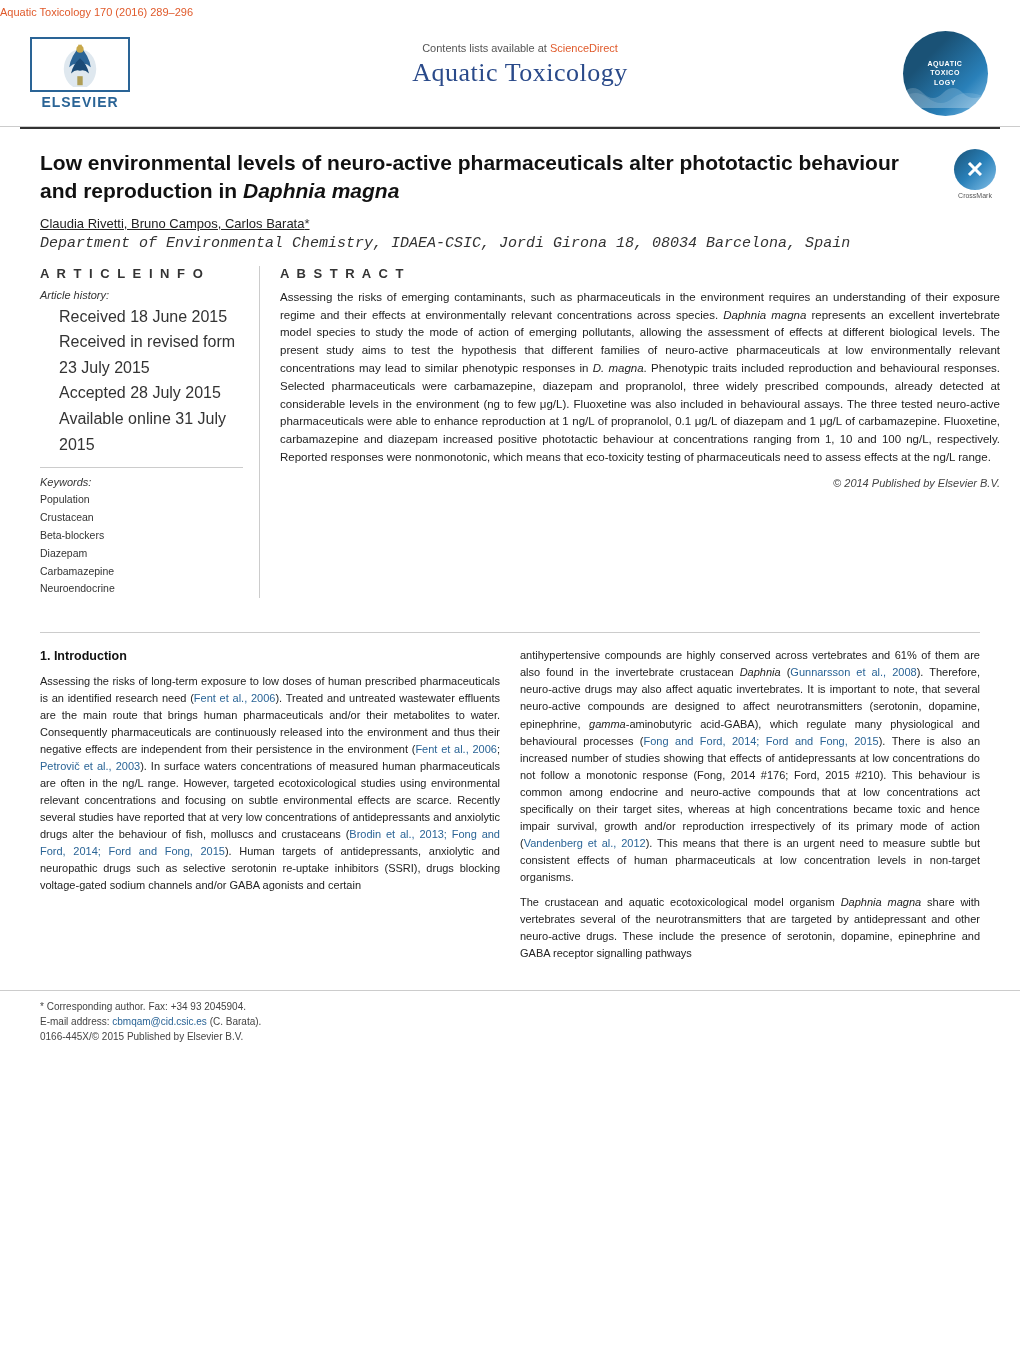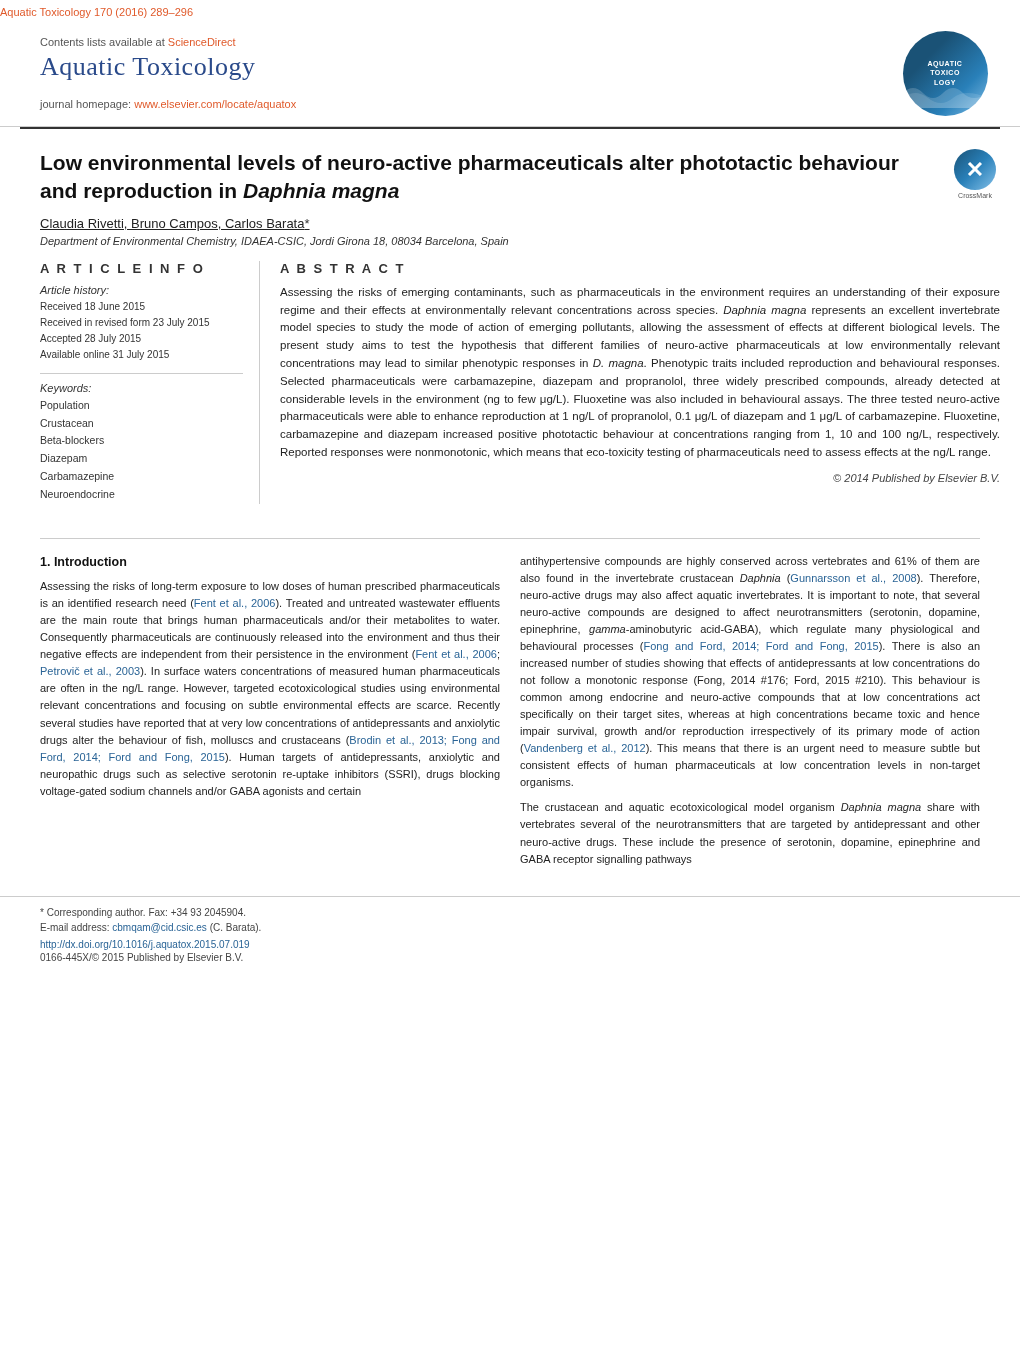--- a/index.html
+++ b/index.html
@@ -57,20 +57,21 @@
       font-family: Arial, sans-serif;
       font-size: 14px;
       font-weight: bold;
       color: #2a6496;
       letter-spacing: 1px;
       margin-top: 2px;
     }
 
     .journal-center {
       flex: 1;
+      text-align: center;
       padding: 0 20px;
     }
     .sciencedirect-line {
       font-family: Arial, sans-serif;
       font-size: 11px;
       color: #555;
       margin-bottom: 4px;
     }
     .sciencedirect-line a, .sciencedirect-line span.link {
       color: #e05a2b;
@@ -202,25 +203,25 @@
       font-size: 13px;
       margin-bottom: 4px;
       font-family: Arial, sans-serif;
       color: #222;
       text-decoration: underline;
     }
     .article-authors span.asterisk {
       color: #333;
     }
     .article-affiliation {
-      font-size: 11px;
+      font-size: 15px;
       font-style: italic;
       color: #333;
       margin-bottom: 14px;
-      font-family: Liberation Sans, sans-serif;
+      font-family: Liberation Mono, monospace;
     }
 
     
     .two-col {
       display: flex;
       gap: 20px;
       margin-bottom: 0;
     }
 
     
@@ -243,24 +244,25 @@
       margin-bottom: 10px;
     }
     .article-info-block .sub-label {
       font-size: 11px;
       font-style: italic;
       color: #333;
       margin-bottom: 3px;
       font-family: Arial, sans-serif;
     }
     .article-info-block .dates {
-      font-size: 10px;
+      font-size: 16px;
       color: #333;
       line-height: 1.6;
       font-family: Arial, sans-serif;
+      margin-left: 19px;
     }
     .left-divider {
       border: none;
       border-top: 1px solid #ccc;
       margin: 8px 0;
     }
     .keywords-block {
       margin-top: 6px;
     }
     .keywords-block .kw-label {
@@ -369,29 +371,40 @@
 <body>
 
 <div class="page">
 
   <div class="journal-top-bar">
     <span>Aquatic Toxicology 170 (2016) 289–296</span>
   </div>
 
   <div class="journal-header">
 
+    <div class="elsevier-logo">
+      <div class="logo-box">
+        <svg class="tree-svg" viewBox="0 0 60 50" xmlns="http://www.w3.org/2000/svg">
+
+          <rect x="27" y="38" width="6" height="10" fill="#c8a84b"></rect>
+          <ellipse cx="30" cy="30" rx="18" ry="22" fill="#2a6496" opacity="0.15"></ellipse>
+          <path d="M30 5 Q20 15 18 28 Q24 22 30 25 Q36 22 42 28 Q40 15 30 5Z" fill="#2a6496"></path>
+          <path d="M30 18 Q22 25 20 35 Q25 30 30 32 Q35 30 40 35 Q38 25 30 18Z" fill="#1a4a76"></path>
+          <circle cx="30" cy="8" r="4" fill="#c8a84b"></circle>
+          <rect x="28" y="3" width="4" height="6" fill="#c8a84b"></rect>
+        </svg>
+      </div>
+      <div class="elsevier-text">ELSEVIER</div>
+    </div>
 
     <div class="journal-center">
       <div class="sciencedirect-line">
         <span>Contents lists available at</span> <span class="link">ScienceDirect</span>
       </div>
       <div class="journal-title-main">Aquatic Toxicology</div>
-      <div class="journal-homepage-line">
-        <span>journal homepage:</span> <span class="link">www.elsevier.com/locate/aquatox</span>
-      </div>
     </div>
 
     <div class="aquatic-logo">
       <div class="aquatic-logo-inner">
         <svg class="aquatic-logo-wave" viewBox="0 0 85 30" xmlns="http://www.w3.org/2000/svg">
           <path d="M0 15 Q10 5 20 15 Q30 25 40 15 Q50 5 60 15 Q70 25 85 15 L85 30 L0 30Z" fill="rgba(255,255,255,0.18)"></path>
           <path d="M0 20 Q12 10 25 20 Q38 30 50 20 Q62 10 85 20 L85 30 L0 30Z" fill="rgba(255,255,255,0.12)"></path>
         </svg>
         <div class="aquatic-logo-text">
           AQUATIC<br>TOXICO<br>LOGY
@@ -474,17 +487,16 @@
 
   </div>
 
   <div class="footnote-area">
     <div class="footnote-text">* Corresponding author. Fax: +34 93 2045904.</div>
     <div class="footnote-text">
       <span>E-mail address:</span>
       <span style="color:#2a6496;">cbmqam@cid.csic.es</span>
       <span>(C. Barata).</span>
     </div>
-    <div class="doi-line">http://dx.doi.org/10.1016/j.aquatox.2015.07.019</div>
     <div class="issn-line">0166-445X/© 2015 Published by Elsevier B.V.</div>
   </div>
 
 </div>
 
 </body></html>

